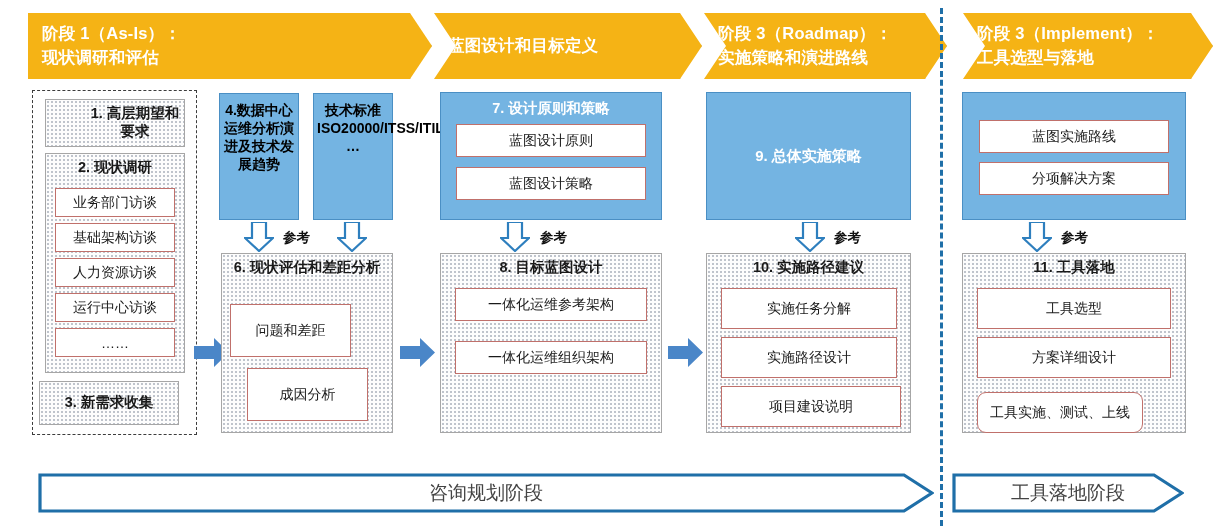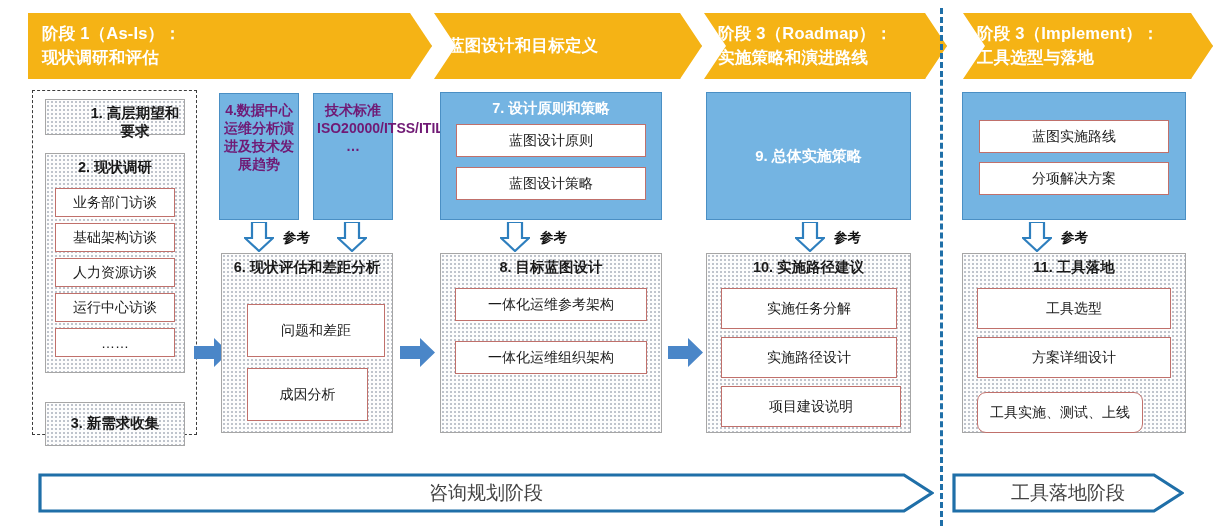--- a/index.html
+++ b/index.html
@@ -38,21 +38,21 @@
     box-sizing:border-box;
     color:#ffffff;
     font-weight:bold;
   }
   .blue-title{
     text-align:center;font-size:14.5px;color:#ffffff;font-weight:bold;
     padding-top:6px;
   }
   .blue-vtext{
     font-size:14px;line-height:1.28;text-align:center;
-    padding:8px 3px 0 3px;color:#701a75;font-weight:bold;
+    padding:8px 3px 0 3px;color:#000000;font-weight:bold;
   }
 
   
   .dotted{
     position:absolute;
     box-sizing:border-box;
     border:1px solid #A6A6A6;
     background-color:#FDFDFD;
     background-image:radial-gradient(#BFC4CC 0.8px, transparent 0.9px);
     background-size:4px 4px;
@@ -127,21 +127,21 @@
     <span>实施策略和演进路线</span>
   </div>
 
   <div class="chevron chev-m" style="left:963px;top:13px;width:250px;height:66px;">
     <span>阶段 3（Implement）：</span>
     <span>工具选型与落地</span>
   </div>
 
   <div class="dashgroup" style="left:32px;top:90px;width:165px;height:345px;"></div>
 
-  <div class="dotted" style="left:45px;top:99px;width:140px;height:36px;padding-left:40px;">
+  <div class="dotted" style="left:45px;top:99px;width:140px;height:48px;padding-left:40px;">
     <div class="dotted-title">1. 高层期望和要求</div>
   </div>
 
   <div class="dotted" style="left:45px;top:153px;width:140px;height:220px;">
     <div class="dotted-title">2. 现状调研</div>
   </div>
   <div class="item" style="left:55px;top:188px;width:120px;height:29px;">
       <span>业务部门访谈</span>
     </div>
   <div class="item" style="left:55px;top:223px;width:120px;height:29px;">
@@ -150,21 +150,21 @@
   <div class="item" style="left:55px;top:258px;width:120px;height:29px;">
       <span>人力资源访谈</span>
     </div>
   <div class="item" style="left:55px;top:293px;width:120px;height:29px;">
       <span>运行中心访谈</span>
     </div>
   <div class="item" style="left:55px;top:328px;width:120px;height:29px;">
       <span>……</span>
     </div>
 
-  <div class="dotted" style="left:45px;top:381px;width:140px;height:44px;display:flex;align-items:center;justify-content:center;margin-top:21px;">
+  <div class="dotted" style="left:39px;top:381px;width:140px;height:44px;display:flex;align-items:center;justify-content:center;">
     <div class="dotted-title" style="padding-top:0;">3. 新需求收集</div>
   </div>
 
   <svg class="rarrow" style="left:194px;top:337px;" width="36" height="32" viewBox="0 0 36 32">
     <polygon points="0,9 20,9 20,1 35,15.5 20,30 20,22 0,22" fill="#4A86C8"></polygon>
   </svg>
 
   <div class="blue" style="left:219px;top:93px;width:80px;height:127px;">
     <div class="blue-vtext">4.数据中心运维分析演进及技术发展趋势</div>
   </div>
@@ -177,21 +177,21 @@
     <polygon points="8,0 22,0 22,16 29,16 15,29 1,16 8,16" fill="#ffffff" stroke="#2E7FBE" stroke-width="2.2"></polygon>
   </svg>
   <div class="ref-label" style="left:283px;top:229px;">参考</div>
   <svg class="darrow" style="left:337px;top:222px;" width="30" height="30" viewBox="0 0 30 30">
     <polygon points="8,0 22,0 22,16 29,16 15,29 1,16 8,16" fill="#ffffff" stroke="#2E7FBE" stroke-width="2.2"></polygon>
   </svg>
 
   <div class="dotted" style="left:221px;top:253px;width:172px;height:180px;">
     <div class="dotted-title">6. 现状评估和差距分析</div>
   </div>
-  <div class="item" style="left:247px;top:304px;width:138px;height:53px;">
+  <div class="item" style="left:230px;top:304px;width:121px;height:53px;">
       <span>问题和差距</span>
     </div>
   <div class="item" style="left:247px;top:368px;width:121px;height:53px;">
       <span>成因分析</span>
     </div>
 
   <svg class="rarrow" style="left:400px;top:337px;" width="36" height="32" viewBox="0 0 36 32">
     <polygon points="0,9 20,9 20,1 35,15.5 20,30 20,22 0,22" fill="#4A86C8"></polygon>
   </svg>
 

